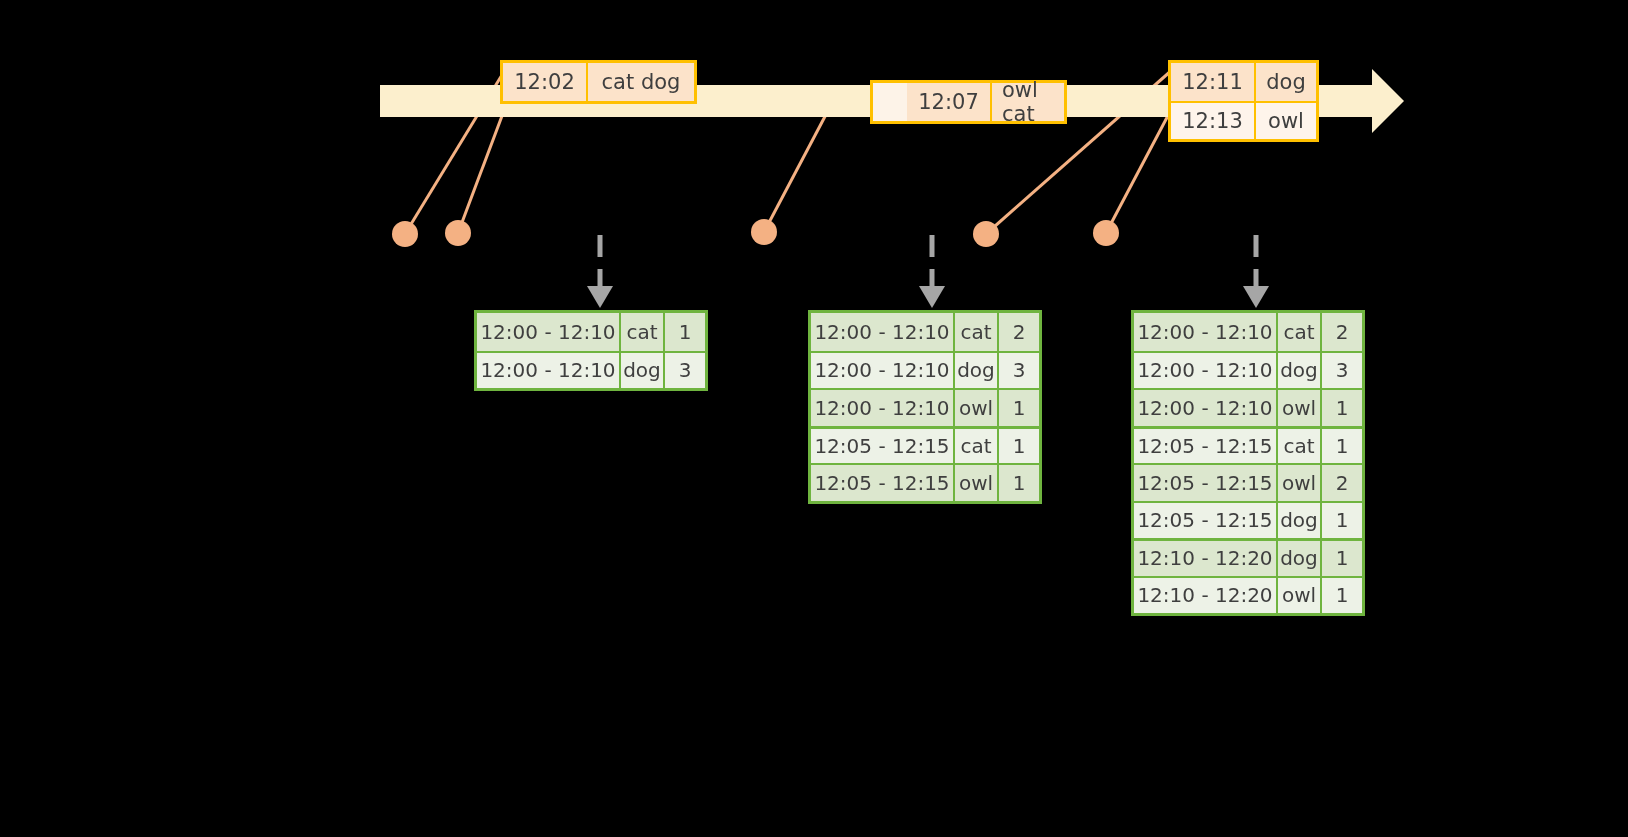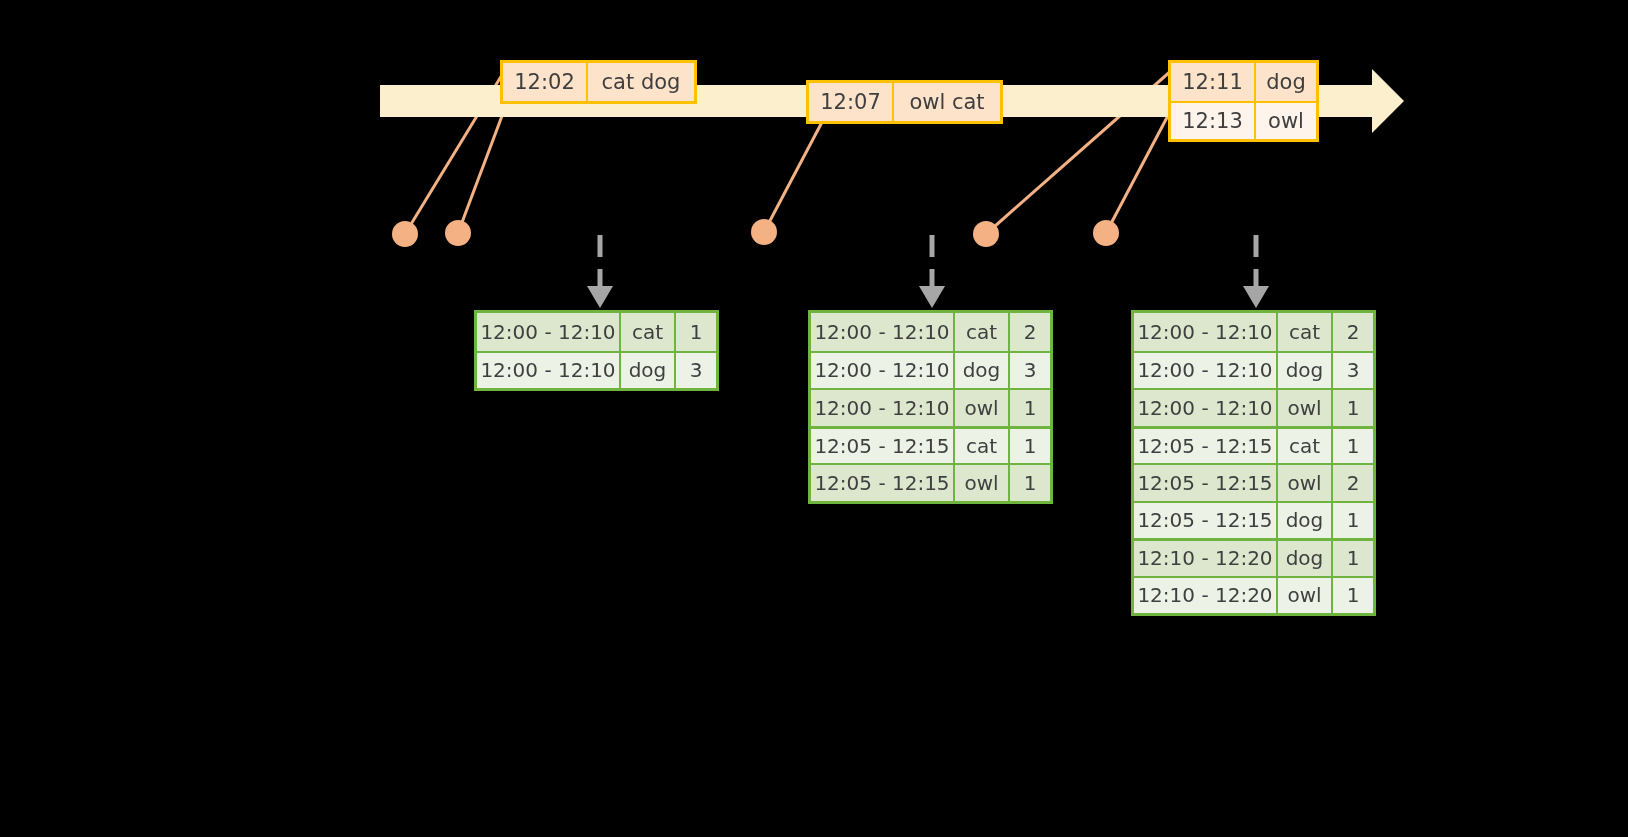--- a/index.html
+++ b/index.html
@@ -90,21 +90,21 @@
     width: 144px;
     display: flex;
     align-items: center;
     justify-content: center;
     font-size: 20px;
     color: #3f3f3f;
     border-right: 2px solid #6FB43F;
     box-sizing: border-box;
   }
   .res-key {
-    width: 55px;
+    width: 44px;
     display: flex;
     align-items: center;
     justify-content: center;
     font-size: 20px;
     color: #3f3f3f;
     border-right: 2px solid #6FB43F;
     box-sizing: border-box;
   }
   .res-count {
     width: 40px;
@@ -149,21 +149,21 @@
 
   <div class="timeline-bar" id="timeline-bar" style="left: 380px; top: 85px; width: 1000px; height: 32px; background: rgb(252, 239, 205);"></div>
 
   <div id="event-groups">
       <div class="event-box" style="left: 500px; top: 60px; width: 197px;">
         <div class="event-row shade">
           <div class="ev-time">12:02</div>
           <div class="ev-words">cat dog</div>
         </div>
       </div>
-      <div class="event-box" style="left: 806px; top: 80px; width: 197px;">
+      <div class="event-box" style="left: 870px; top: 80px; width: 197px; padding-left: 34px;">
         <div class="event-row shade">
           <div class="ev-time">12:07</div>
           <div class="ev-words">owl cat</div>
         </div>
       </div>
       <div class="event-box" style="left: 1168px; top: 60px; width: 151px;">
         <div class="event-row shade">
           <div class="ev-time">12:11</div>
           <div class="ev-words">dog</div>
         </div>

